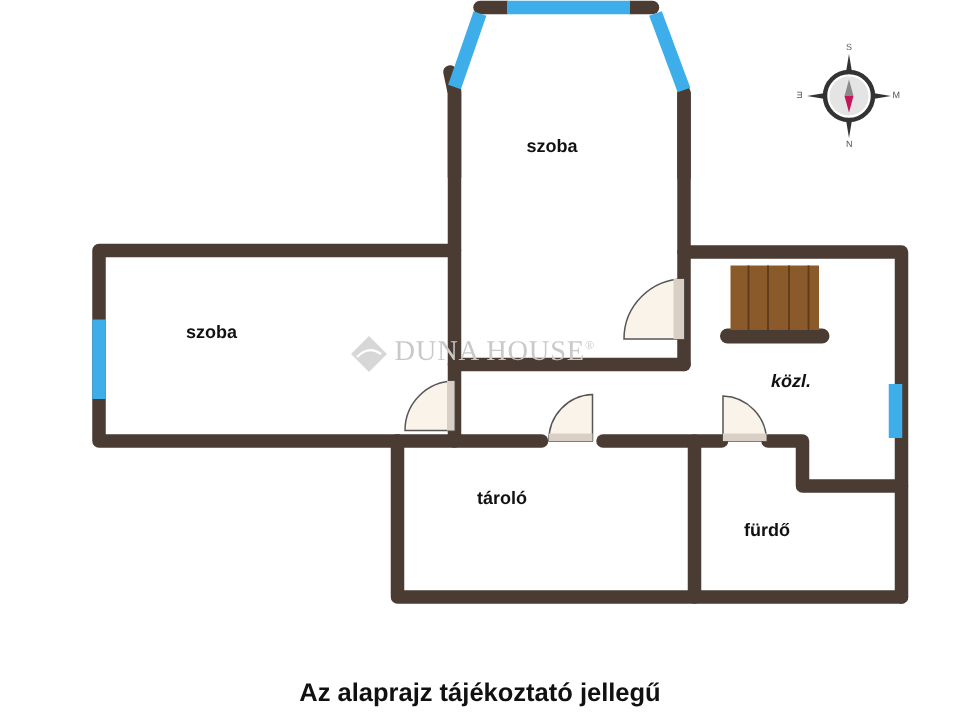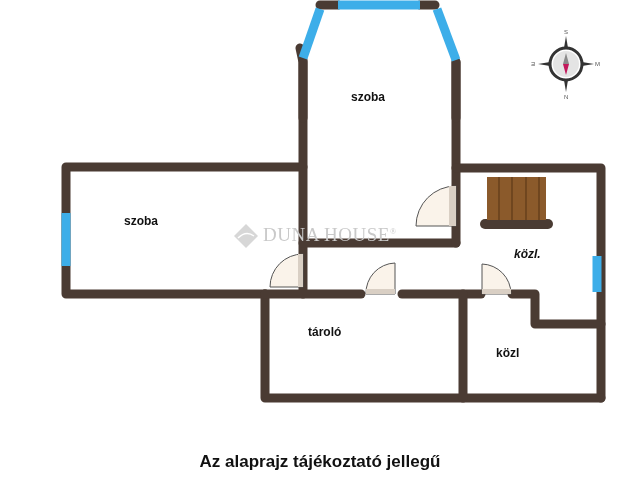--- a/index.html
+++ b/index.html
@@ -81,22 +81,22 @@
     <circle r="16" fill="#ffffff" stroke="#333" stroke-width="3"></circle>
     <circle r="13" fill="#e4e4e4"></circle>
     <polygon points="0,-11 3,0 -3,0" fill="#8a8a8a"></polygon>
     <polygon points="0,11 3,0 -3,0" fill="#c2185b"></polygon>
   </g>
 </svg>
 
 <div class="label" style="left:351px; top:90px;">szoba</div>
 <div class="label" style="left:124px; top:214px;">szoba</div>
 <div class="label" style="left:514px; top:247px;font-style:italic;">közl.</div>
-<div class="label" style="left:308px; top:325px;">tároló</div>
-<div class="label" style="left:496px; top:346px;">közl</div>
+<div class="label" style="left:318px; top:325px;">tároló</div>
+<div class="label" style="left:496px; top:346px;">fürdő</div>
 
 <div class="watermark">
   <span style="margin-left:30px;">DUNA HOUSE</span><sup style="font-size:8px;">®</sup>
 </div>
 
 <div class="compass-letter" style="left:564px; top:29px;">S</div>
 <div class="compass-letter" style="left:564px; top:94px;">N</div>
 <div class="compass-letter" style="left:531px; top:61px;">Ǝ</div>
 <div class="compass-letter" style="left:595px; top:61px;">M</div>
 

